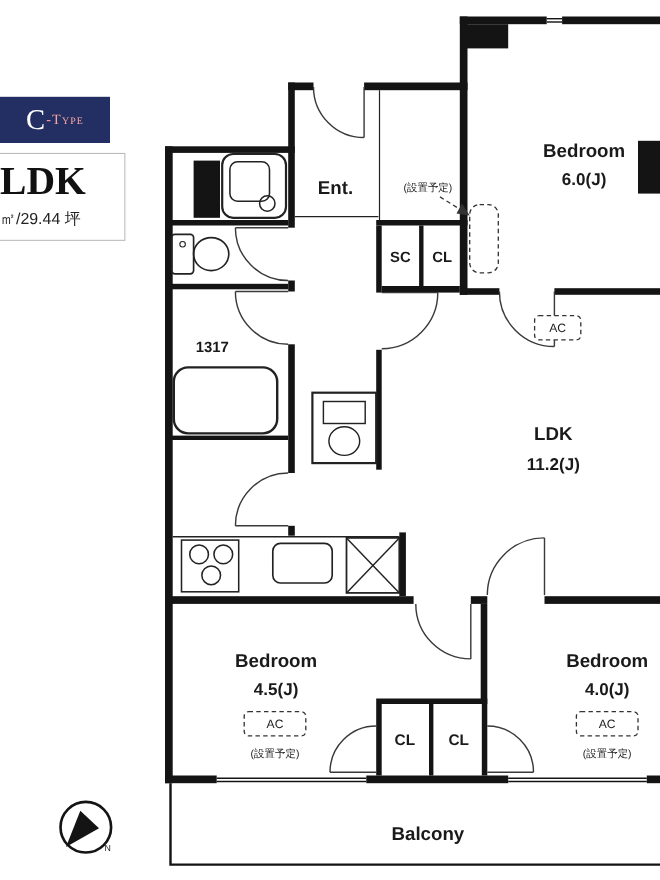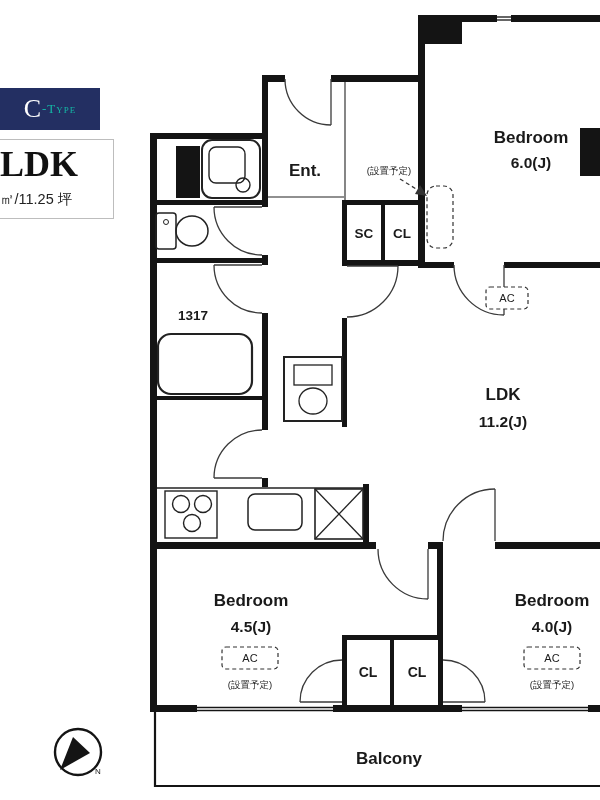--- a/index.html
+++ b/index.html
@@ -4,21 +4,21 @@
 <style>
   html,body{margin:0;padding:0;background:#ffffff;}
   body{width:600px;height:800px;position:relative;overflow:hidden;
        font-family:"Liberation Sans",sans-serif;color:#111;}
   .stage{position:absolute;inset:0;}
 
   
   .type-badge{position:absolute;left:0;top:88px;width:100px;height:42px;
               background:#232f62;display:flex;align-items:center;justify-content:center;}
   .type-badge .initial{font-family:"Liberation Serif",serif;color:#fff;font-size:26px;line-height:1;}
-  .type-badge .suffix{font-family:"Liberation Serif",serif;color:#14b8a6;font-size:13px;
+  .type-badge .suffix{font-family:"Liberation Serif",serif;color:#fca5a5;font-size:13px;
                       letter-spacing:1px;font-variant:small-caps;margin-left:1px;}
   .title-box{position:absolute;left:-10px;top:139px;width:122px;height:78px;
              border:1px solid #bdbdbd;background:#fff;}
   .layout-name{position:absolute;left:0px;top:146px;font-family:"Liberation Serif",serif;
                font-weight:700;font-size:36px;line-height:1;}
   .area-text{position:absolute;left:0px;top:190px;font-size:14.5px;color:#222;}
 
   
   svg text{text-anchor:middle;fill:#1a1a1a;font-family:"Liberation Sans",sans-serif;}
   svg .rm{font-size:17px;font-weight:700;}
@@ -34,21 +34,21 @@
 
 <div class="stage">
 
   
   <div class="title-box"></div>
   <div class="type-badge">
     <span class="initial">C</span>
       <span class="suffix">-Type</span>
   </div>
   <div class="layout-name">LDK</div>
-  <div class="area-text">㎡/11.25 坪</div>
+  <div class="area-text">㎡/29.44 坪</div>
 
   
   <svg width="600" height="800" viewBox="0 0 600 800">
 
     <g fill="#141414">
 
       <rect x="418" y="15" width="79" height="7"></rect>
         <rect x="511" y="15" width="89" height="7"></rect>
 
       <rect x="418" y="15" width="7" height="253"></rect>

